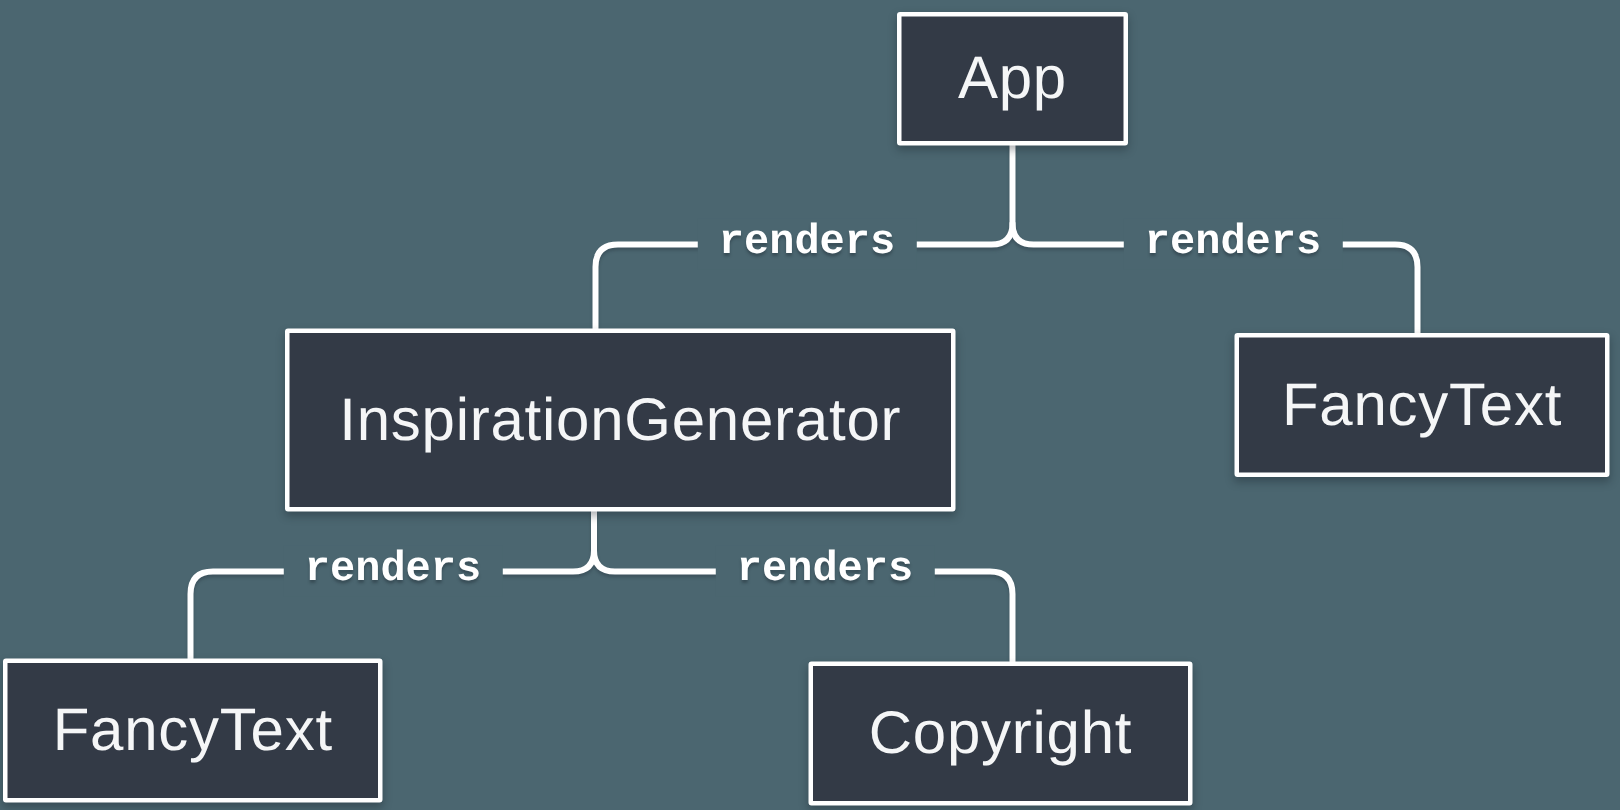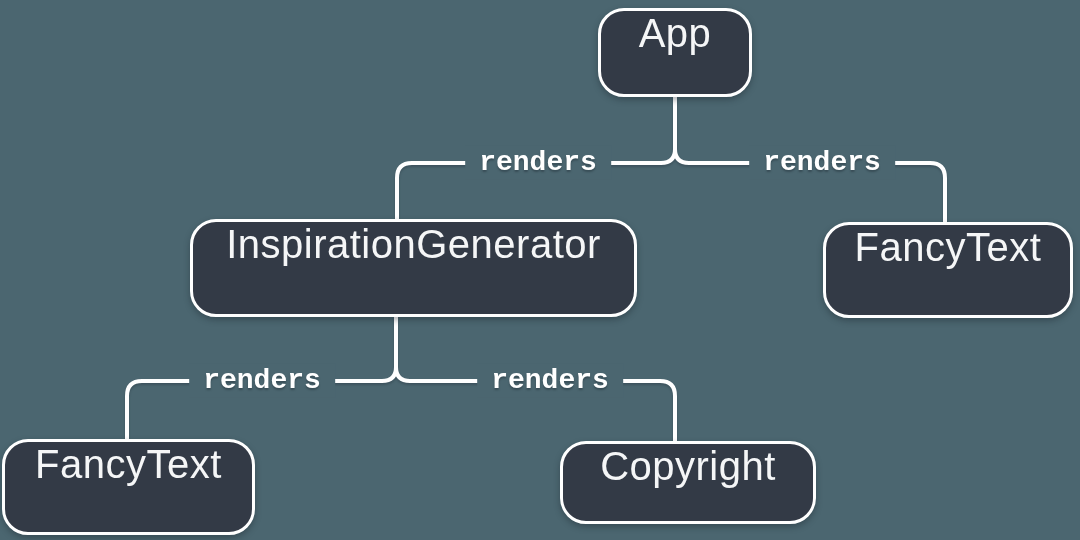--- a/index.html
+++ b/index.html
@@ -30,36 +30,36 @@
     stroke: var(--edge);
     stroke-width: 4;
     fill: none;
     stroke-linecap: round;
     stroke-linejoin: round;
   }
   .node {
     position: absolute;
     background: var(--node-fill);
     border: 3.5px solid var(--node-border);
-    border-radius: 26px;
+    border-radius: 2px;
     display: flex;
-    align-items: flex-start;
+    align-items: center;
     justify-content: center;
     color: var(--node-text);
     font-size: 40px;
     font-weight: 400;
     letter-spacing: 0.5px;
     box-shadow: 0 3px 6px rgba(20,28,38,0.35);
     white-space: nowrap;
   }
   .node-app                   { left: 598px; top: 8px;   width: 154px; height: 89px; }
-  .node-inspiration-generator { left: 190px; top: 219px; width: 447px; height: 98px; }
+  .node-inspiration-generator { left: 190px; top: 219px; width: 447px; height: 122px; }
   .node-fancy-text-top        { left: 823px; top: 222px; width: 250px; height: 96px; }
   .node-fancy-text-bottom     { left: 2px;   top: 439px; width: 253px; height: 96px; }
-  .node-copyright             { left: 560px; top: 441px; width: 256px; height: 83px; }
+  .node-copyright             { left: 539px; top: 441px; width: 256px; height: 96px; }
   .edge-label {
     position: absolute;
     transform: translate(-50%, -50%);
     background: var(--background);
     color: var(--edge-label);
     font-size: 28px;
     font-weight: 700;
     line-height: 1.15;
     padding: 1px 14px;
     white-space: nowrap;

